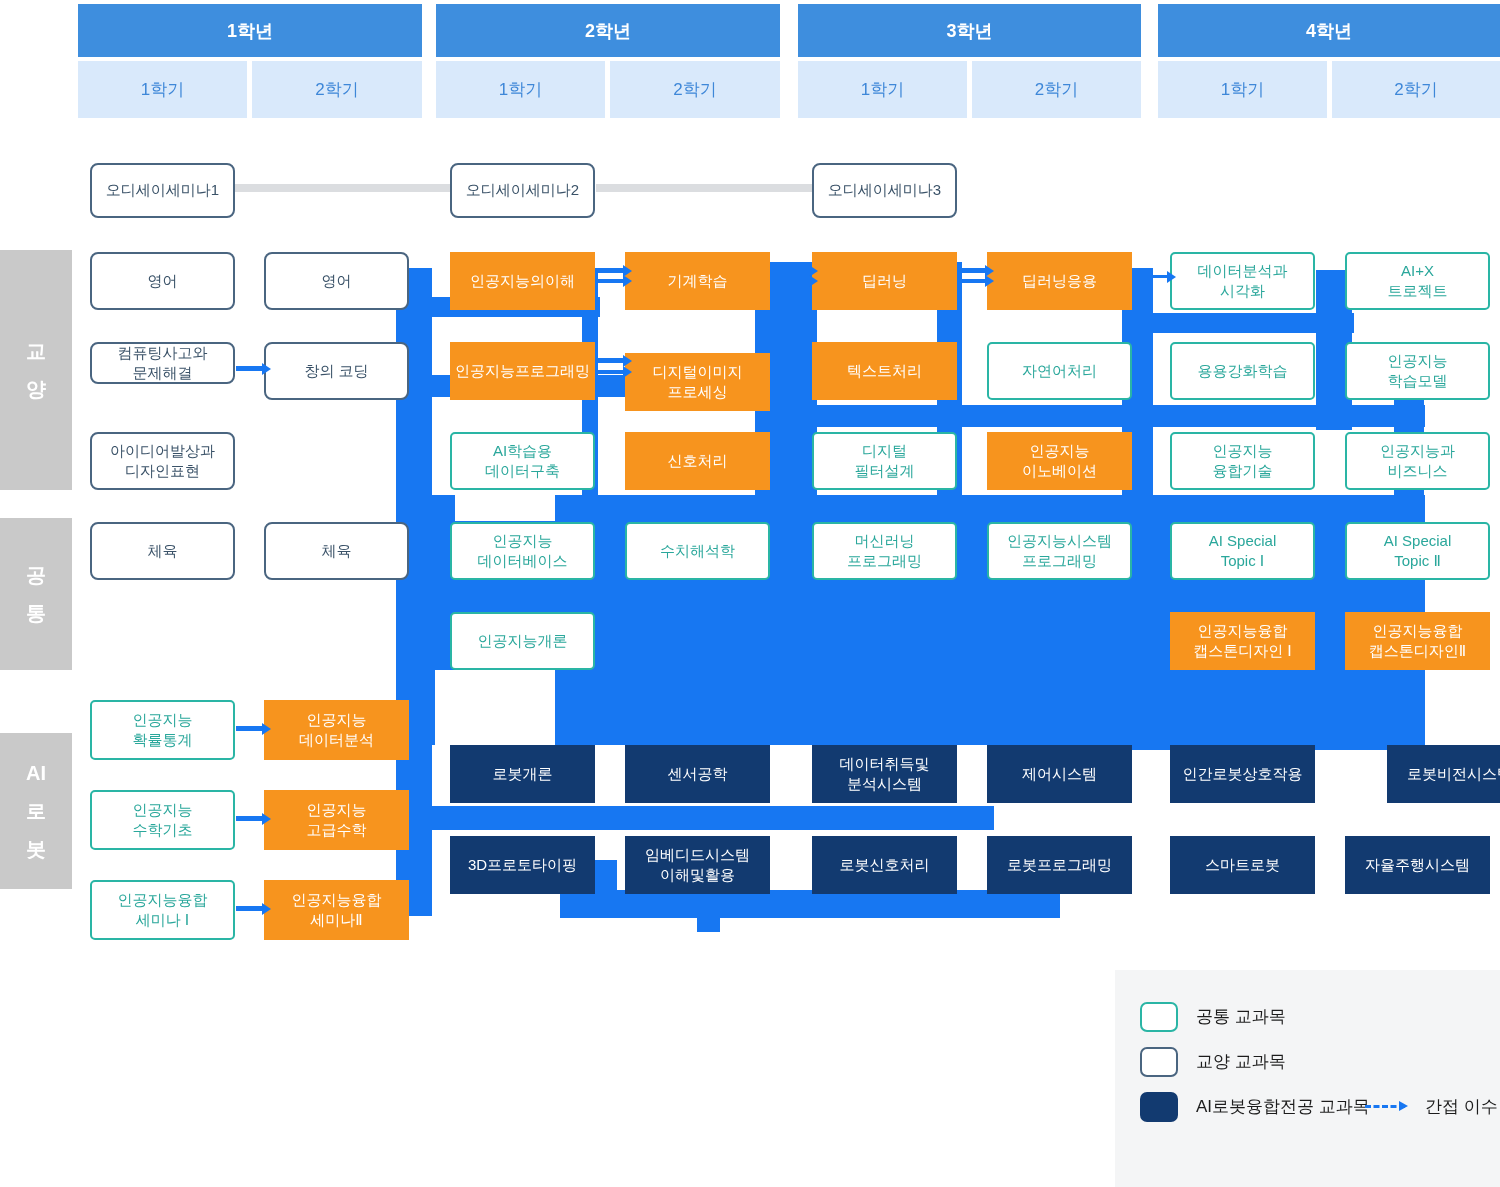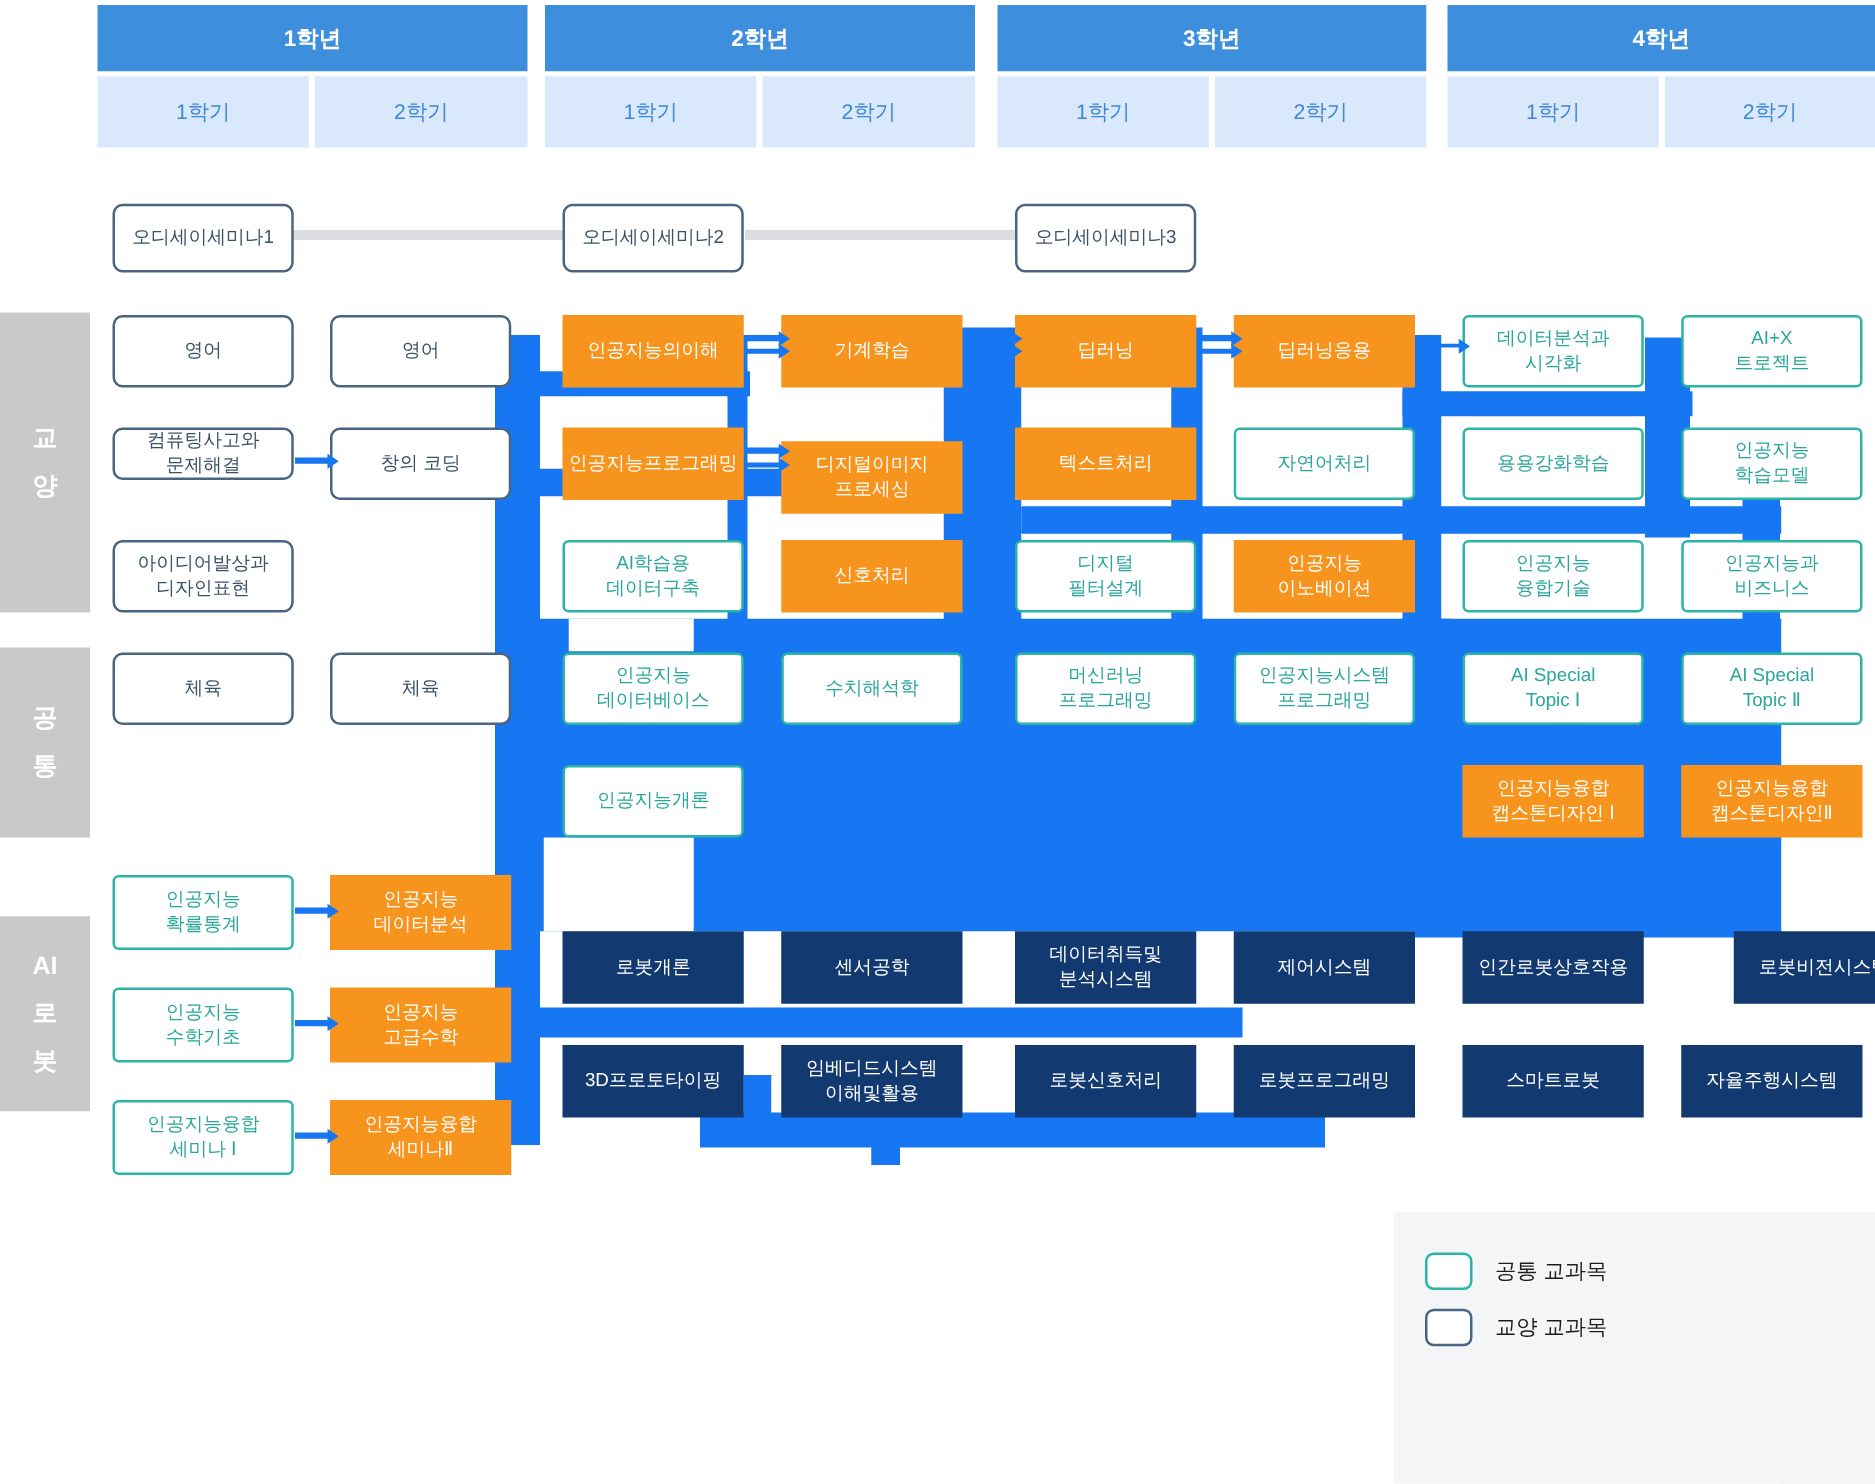--- a/index.html
+++ b/index.html
@@ -229,14 +229,22 @@
 
   <div class="legend">
     <div class="lrow">
       <span class="sw common"></span>
       <span class="llabel">공통 교과목</span>
     </div>
     <div class="lrow">
       <span class="sw gen"></span>
       <span class="llabel">교양 교과목</span>
     </div>
+    <div class="lrow">
+      <span class="sw robot"></span>
+      <span class="llabel">AI로봇융합전공 교과목</span>
+      <span class="larrow dashed">
+          <span class="head"></span>
+        </span>
+      <span class="alabel">간접 이수</span>
+    </div>
   </div>
 </div>
 
 </body></html>

